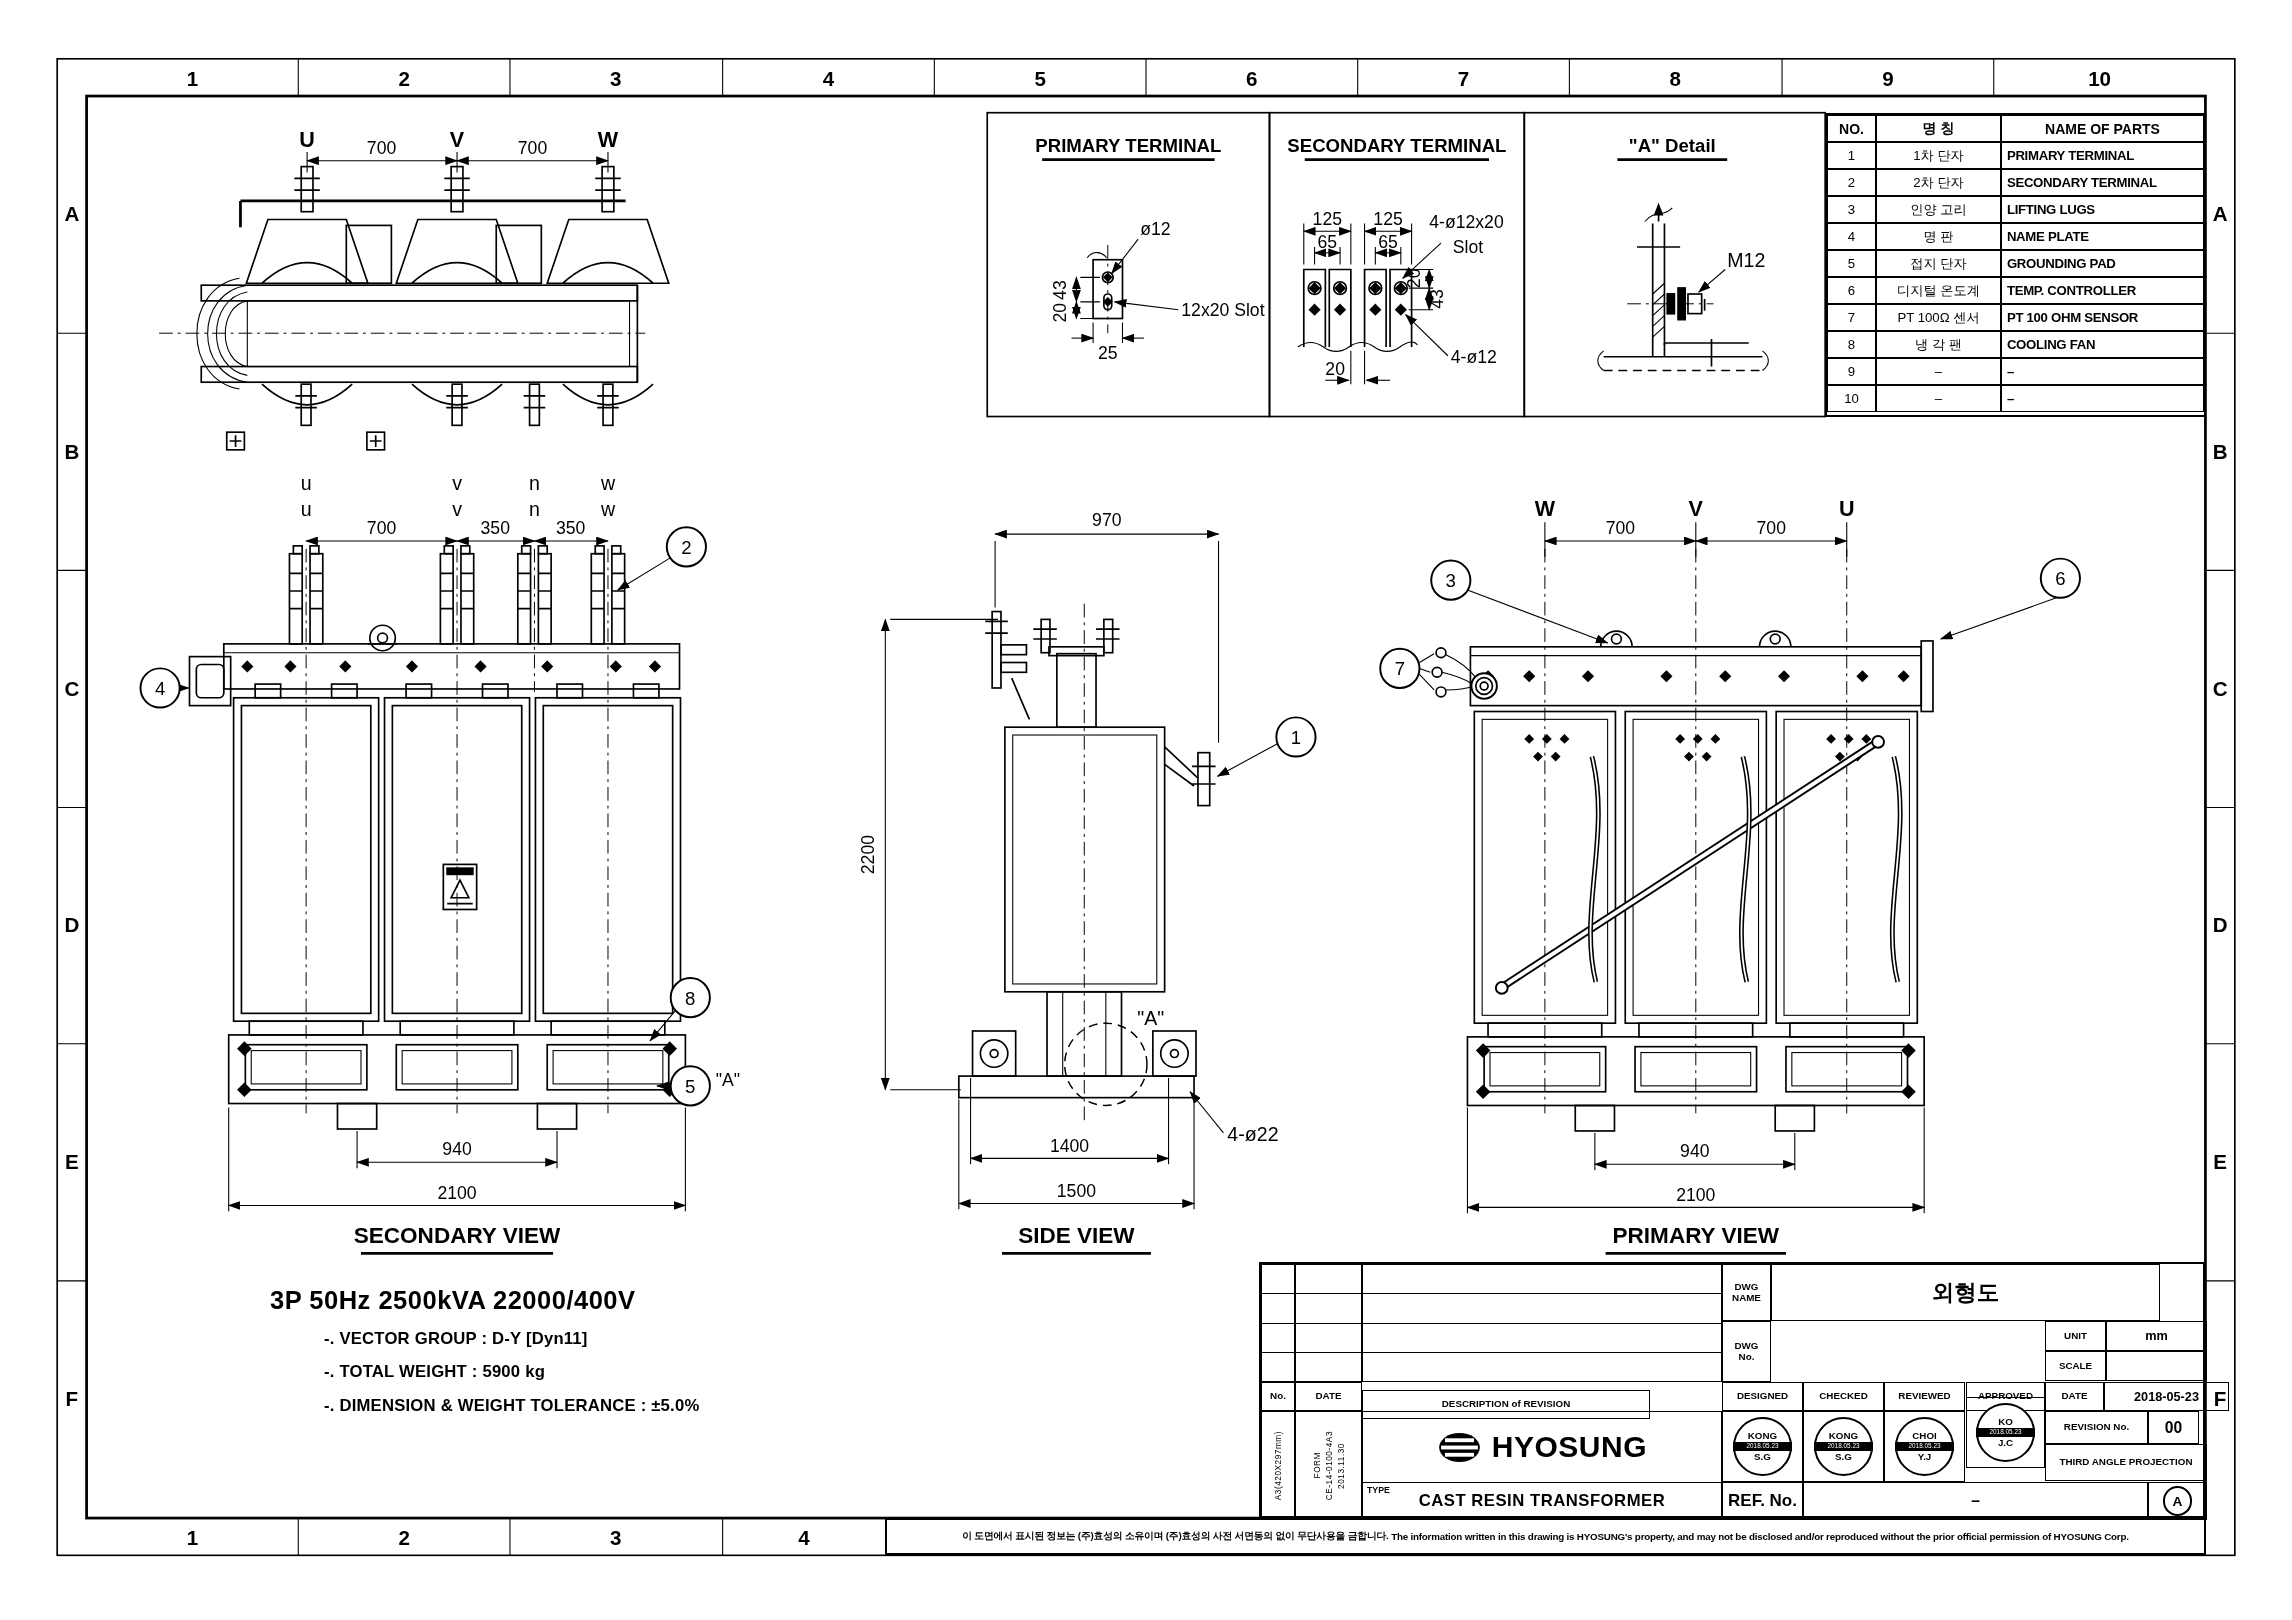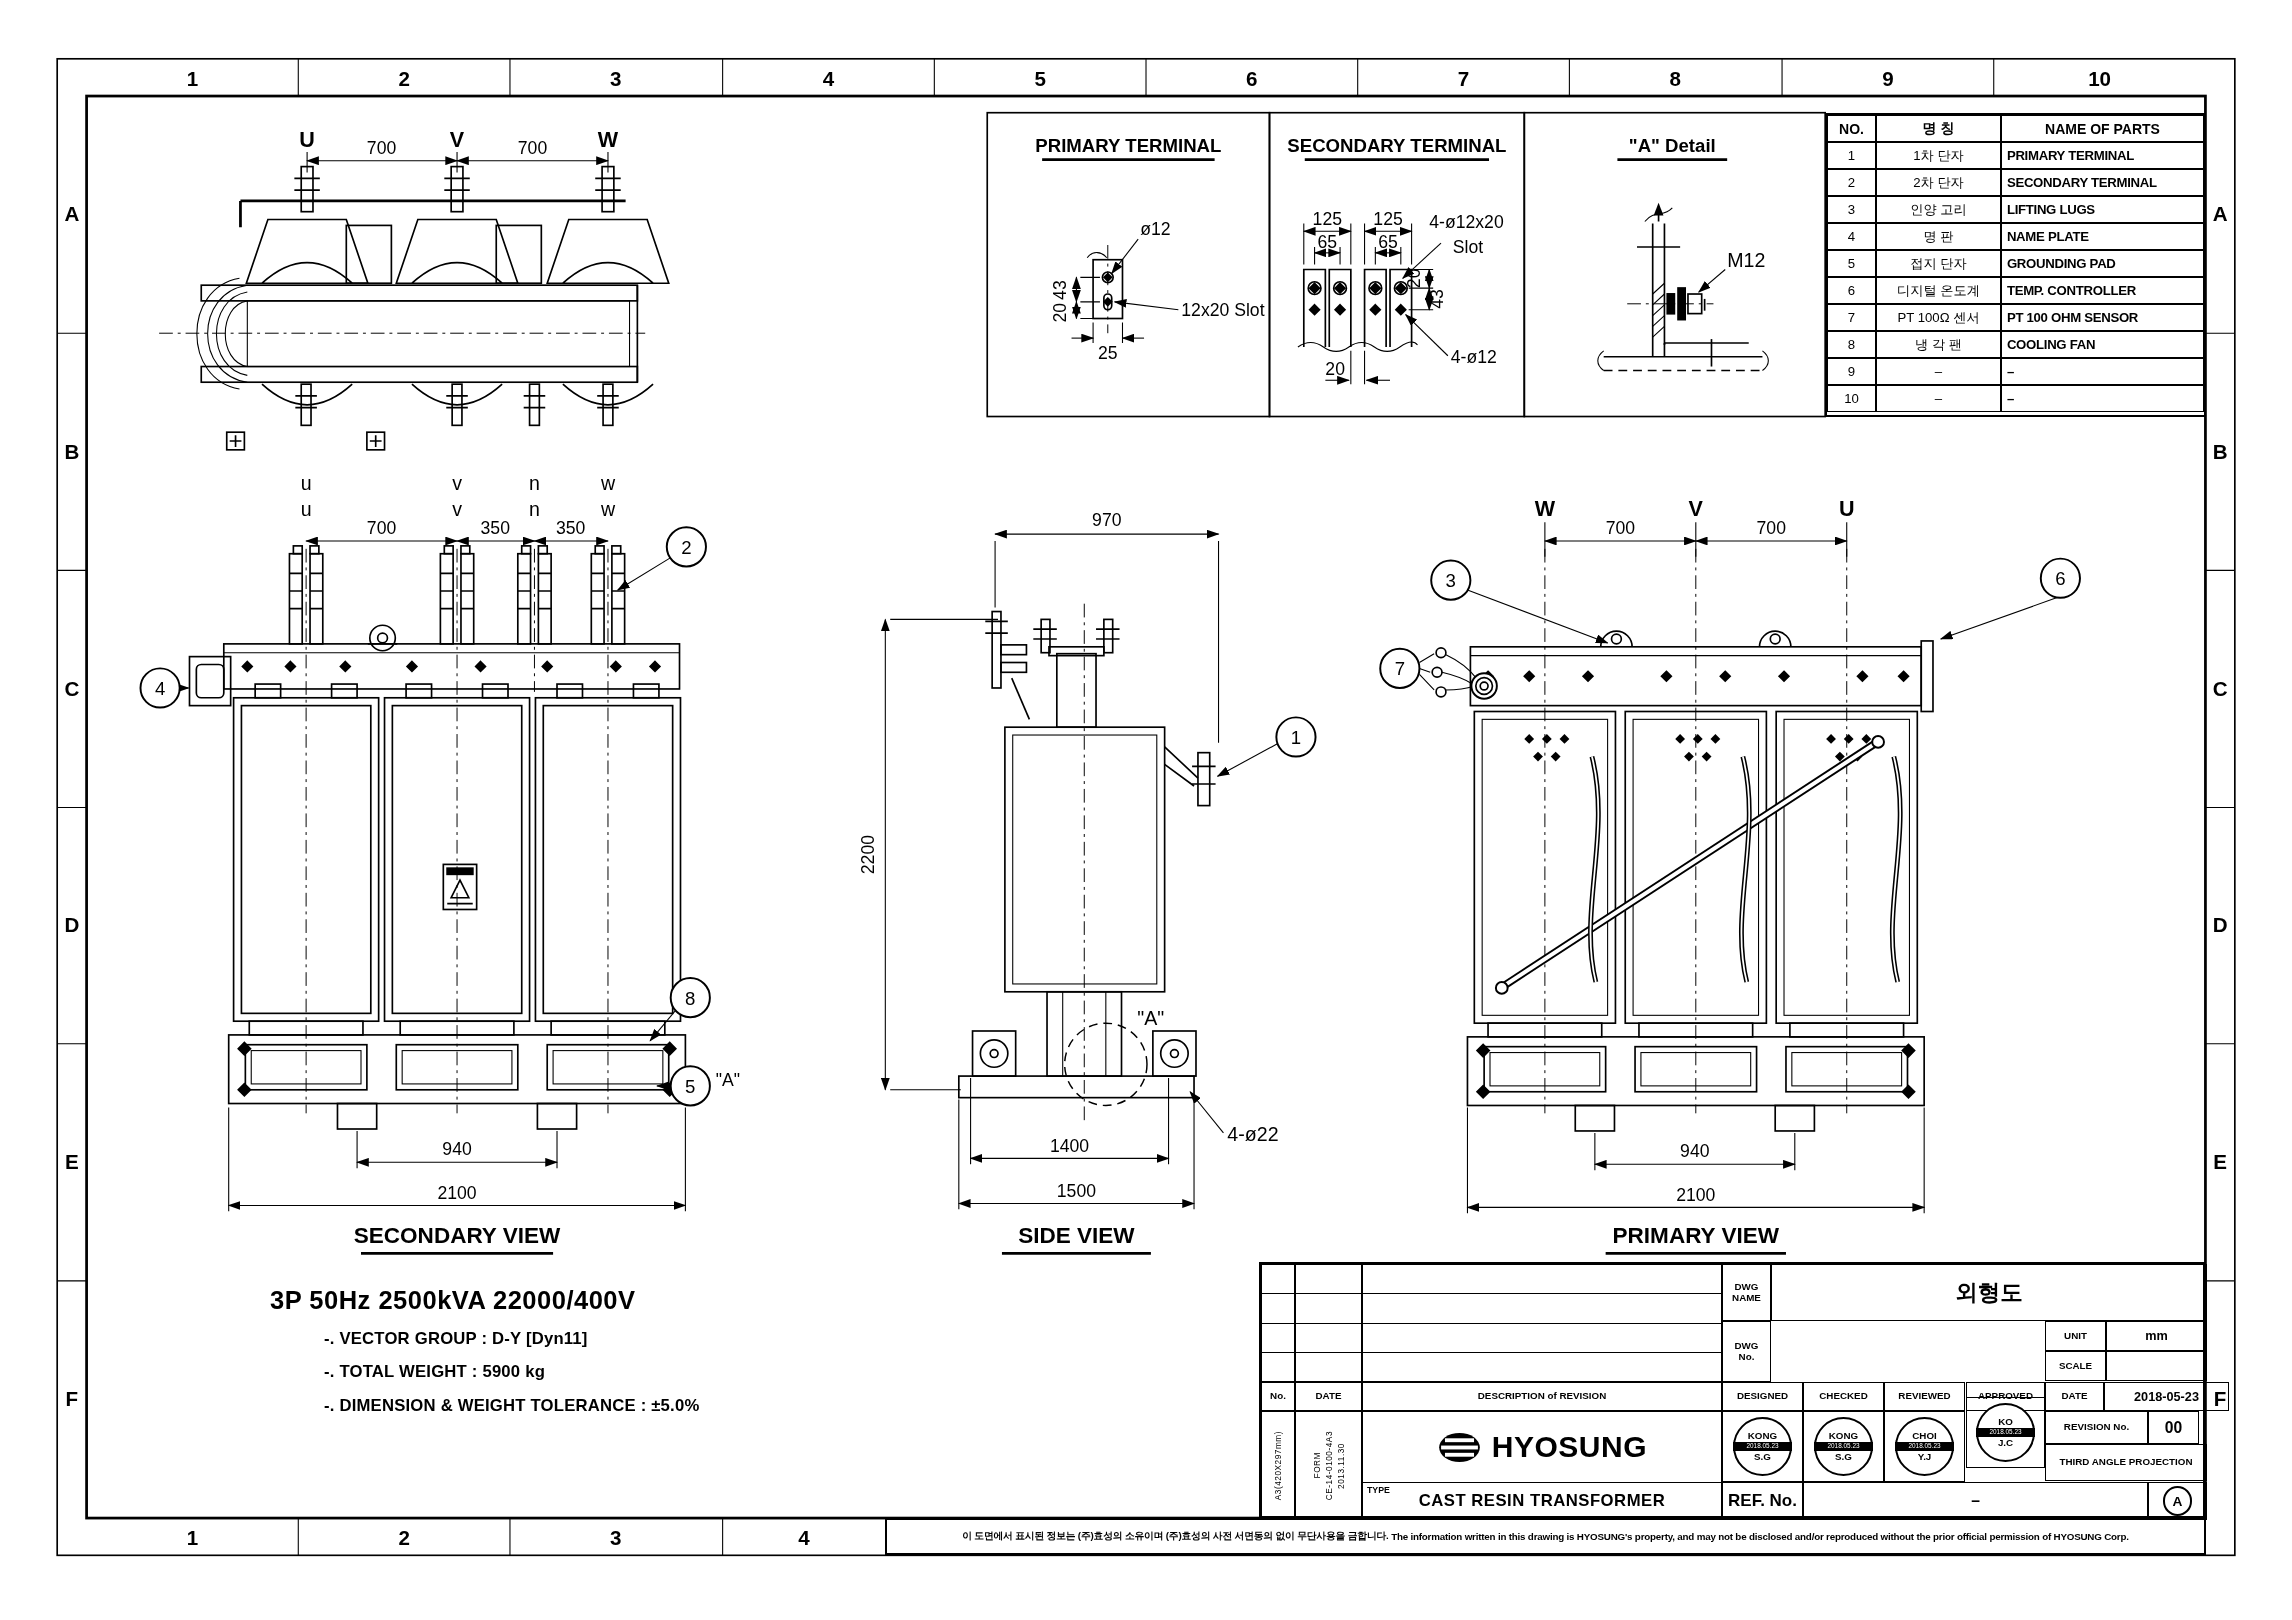--- a/index.html
+++ b/index.html
@@ -640,21 +640,21 @@
 <div class="ov tblock">
 
   <div class="tcell" style="left:0;top:0;width:34px;height:118px"></div>
   <div class="tcell" style="left:34px;top:0;width:67px;height:118px"></div>
   <div class="tcell" style="left:101px;top:0;width:360px;height:118px"></div>
   <div style="position:absolute;left:0;top:29px;width:461px;border-top:1.5px solid #000"></div>
   <div style="position:absolute;left:0;top:59px;width:461px;border-top:1.5px solid #000"></div>
   <div style="position:absolute;left:0;top:88px;width:461px;border-top:1.5px solid #000"></div>
   <div class="tcell lab" style="left:0;top:118px;width:34px;height:29px">No.</div>
   <div class="tcell lab" style="left:34px;top:118px;width:67px;height:29px">DATE</div>
-  <div class="tcell lab" style="left:101px;top:118px;width:360px;height:29px">DESCRIPTION of REVISION</div>
+  <div class="tcell lab" style="left:101px;top:126px;width:288px;height:29px">DESCRIPTION of REVISION</div>
   <div class="tcell" style="left:0;top:147px;width:34px;height:109px">
         <span class="vtext">A3(420X297mm)</span>
       </div>
   <div class="tcell" style="left:34px;top:147px;width:67px;height:109px;gap:2px">
     <span class="vtext">FORM</span>
     <span class="vtext">CE-14-0100-4A3</span>
     <span class="vtext">2013.11.30</span>
   </div>
   <div class="tcell" style="left:101px;top:147px;width:360px;height:72px">
     <div class="logo">
@@ -669,21 +669,21 @@
   </div>
   <div class="tcell" style="left:101px;top:218px;width:360px;height:38px;position:absolute">
     <span style="position:absolute;left:3.9px;top:2px;font-size:8.8px;font-weight:bold">TYPE</span>
     <span style="font-size:16.7px;font-weight:bold;letter-spacing:0.5px">CAST RESIN TRANSFORMER</span>
   </div>
 
   <div class="tcell lab" style="left:461px;top:0;width:49px;height:57px;flex-direction:column">
     <span>DWG</span>
         <span>NAME</span>
   </div>
-  <div class="tcell" style="left:510px;top:0;width:436px;height:57px;font-size:22.5px;font-weight:bold">외형도</div>
+  <div class="tcell" style="left:510px;top:0;width:389px;height:57px;font-size:22.5px;font-weight:bold">외형도</div>
   <div class="tcell lab" style="left:461px;top:57px;width:49px;height:61px;flex-direction:column">
     <span>DWG</span>
         <span>No.</span>
   </div>
   <div class="tcell lab" style="left:784px;top:57px;width:61px;height:30px">UNIT</div>
   <div class="tcell" style="left:845px;top:57px;width:101px;height:30px;font-size:12.7px;font-weight:bold">mm</div>
   <div class="tcell lab" style="left:784px;top:87px;width:61px;height:30px">SCALE</div>
   <div class="tcell" style="left:845px;top:87px;width:101px;height:30px"></div>
   <div class="tcell lab" style="left:461px;top:118px;width:81px;height:29px">DESIGNED</div>
   <div class="tcell lab" style="left:542px;top:118px;width:81px;height:29px">CHECKED</div>

